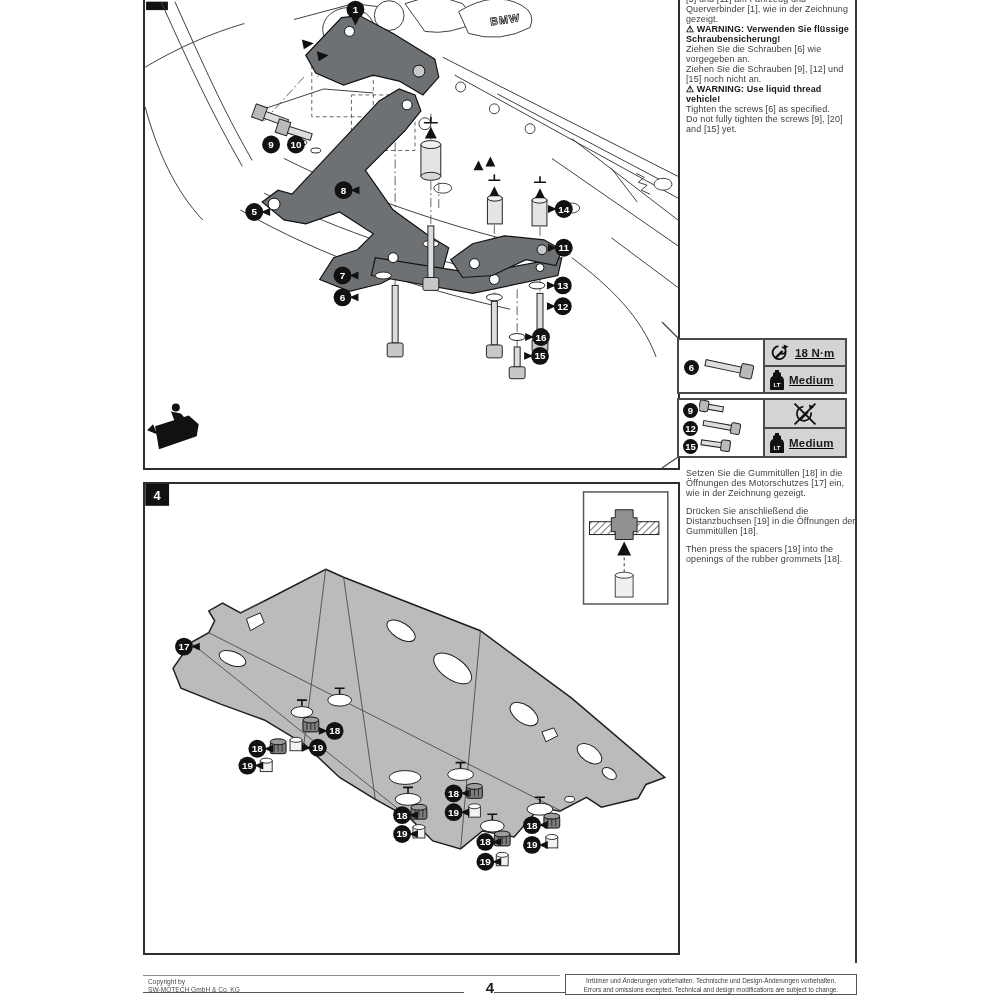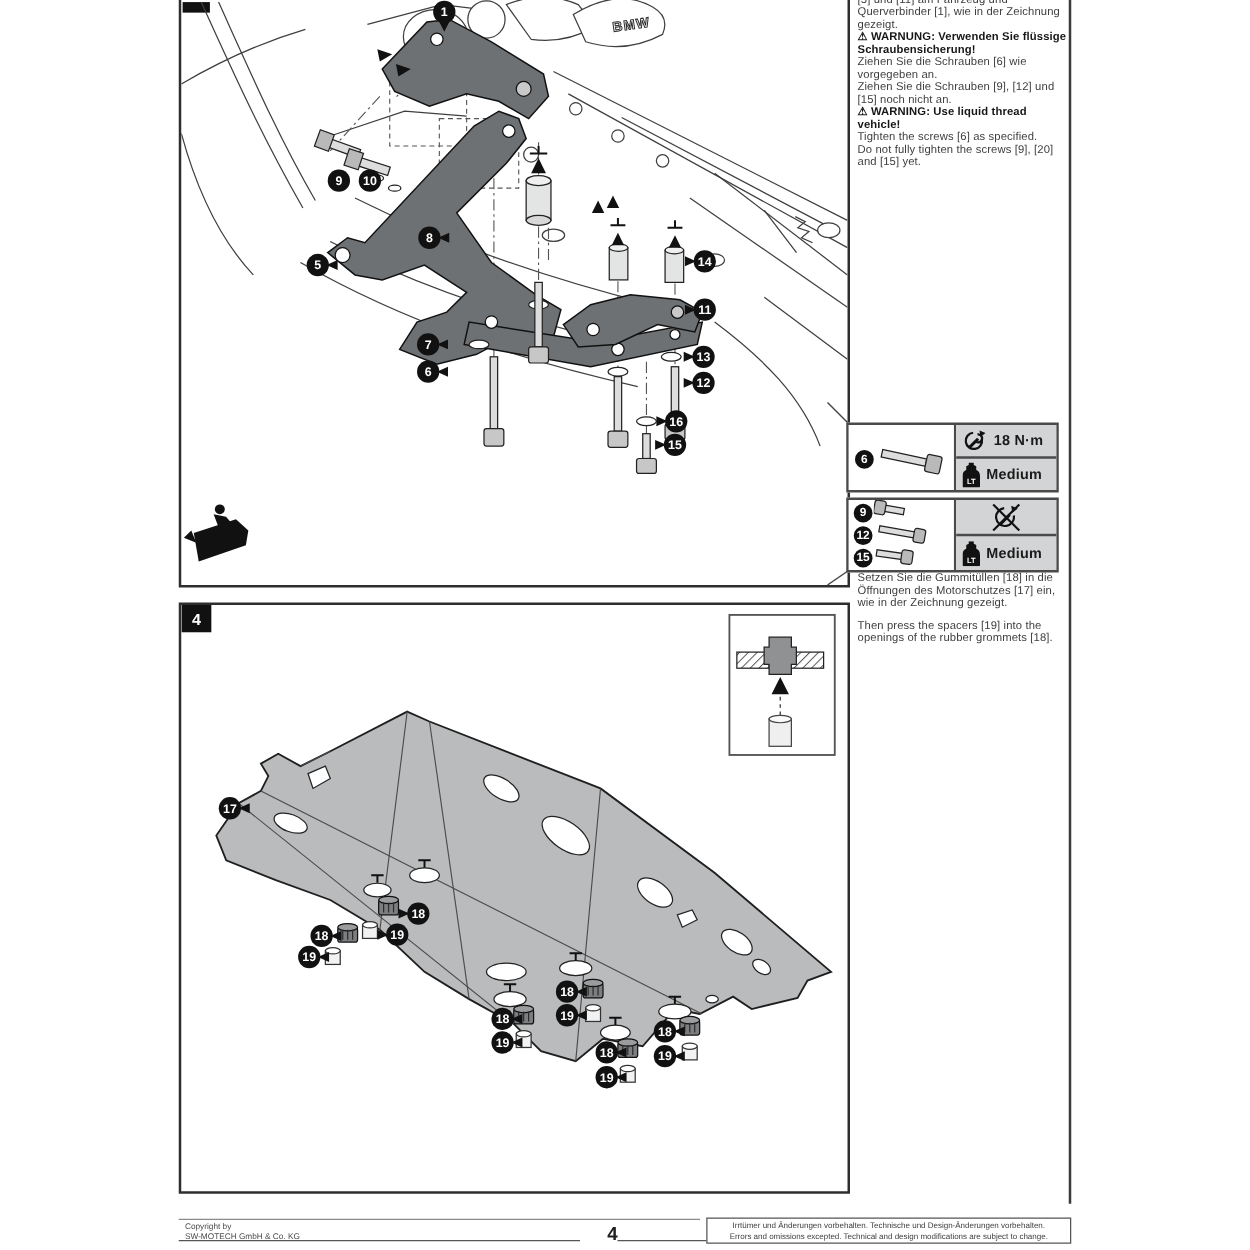--- a/index.html
+++ b/index.html
@@ -11,34 +11,34 @@
   .panel { position:absolute; background:#fff; border:2px solid #2e2e2e; }
   #top-panel    { left:143px; top:-42px;  width:537px; height:512px; }
   #bottom-panel { left:143px; top:482px;  width:537px; height:473px; }
   #right-border { position:absolute; left:855px; top:0; width:2px; height:963px; background:#3a3a3a; }
 
   
   .text-col { position:absolute; left:686px; width:170px; color:#3e3e3e;
               font-size:9px; line-height:10px; letter-spacing:0.1px; }
   #step3-text { top:0; }
   #step3-text .clip { margin-top:-6px; }
-  #step4-text { top:457px; }
+  #step4-text { top:468px; }
   .para { margin-bottom:0; }
   .gap-s { margin-top:8px; }
   .gap-l { margin-top:25px; }
   .warn { font-weight:bold; color:#161616; }
   .warn-ic { font-weight:bold; font-size:9px; }
 
   
   .spec-box { position:absolute; left:677px; width:170px; border:2px solid #4a4a4a;
               display:flex; background:#fff; }
   #spec1 { top:338px; height:56px; }
   #spec2 { top:398px; height:60px; }
   .spec-left  { width:84px; position:relative; background:#fff; }
-  .spec-right { flex:1; display:flex; flex-direction:column; border-left:2px solid #4a4a4a; }
+  .spec-right { flex:1; display:flex; flex-direction:column; border-left:2px solid #4a4a4a;text-decoration:underline; }
   .spec-row { flex:1; background:#d3d4d5; display:flex; align-items:center; gap:5px; padding-left:5px; }
   .spec-row + .spec-row { border-top:2px solid #4a4a4a; }
   .spec-row.center { justify-content:center; padding-left:0; }
   .spec-val { font-weight:bold; font-size:11.5px; color:#1a1a1a; letter-spacing:0.2px; }
   .mini-badge { display:inline-flex; width:15px; height:15px; border-radius:50%; background:#111;
                 color:#fff; font-size:9.5px; font-weight:bold; align-items:center; justify-content:center; }
   .leader { position:absolute; background:transparent; }
 
   
   .rule { position:absolute; background:#8a8a8a; height:1px; }
@@ -264,21 +264,21 @@
       </g>
     </svg>
   </div>
 
   <div class="text-col" id="step3-text">
     <div class="para clip">
       <span>[5] und [11] am Fahrzeug und</span> <span>Querverbinder [1], wie in der Zeichnung gezeigt.</span>
     </div>
     <div class="para warn">
       <span class="warn-ic">⚠</span>
-      <span>WARNUNG: Verwenden Sie flüssige Schraubensicherung!</span>
+      <span>WARNING: Verwenden Sie flüssige Schraubensicherung!</span>
     </div>
     <div class="para">Ziehen Sie die Schrauben [6] wie vorgegeben an.</div>
     <div class="para">Ziehen Sie die Schrauben [9], [12] und [15] noch nicht an.</div>
 
     <div class="para warn">
       <span class="warn-ic">⚠</span>
       <span>WARNING: Use liquid thread vehicle!</span>
     </div>
     <div class="para">Tighten the screws [6] as specified.</div>
     <div class="para">Do not fully tighten the screws [9], [20] and [15] yet.</div>
@@ -553,20 +553,21 @@
             <polygon points="350,381 359,377 359,385" fill="#111"></polygon>
             <circle cx="343" cy="381" r="9" fill="#111"></circle>
             <text class="badge-num" x="343" y="384.5">19</text>
           </g>
       </g>
     </svg>
   </div>
 
   <div class="text-col" id="step4-text">
     <div class="para">Setzen Sie die Gummitüllen [18] in die Öffnungen des Motorschutzes [17] ein, wie in der Zeichnung gezeigt.</div>
+    <div class="para gap-s">Drücken Sie anschließend die Distanzbuchsen [19] in die Öffnungen der Gummitüllen [18].</div>
     <div class="para gap-s">Then press the spacers [19] into the openings of the rubber grommets [18].</div>
   </div>
 
   <div class="rule" style="left:143px; top:975px; width:417px;"></div>
   <div id="copyright">
     <div>Copyright by</div>
     <div>SW-MOTECH GmbH &amp; Co. KG</div>
   </div>
   <div class="rule2" style="left:143px; top:992px; width:321px;"></div>
   <div class="rule2" style="left:494px; top:992px; width:71px;"></div>

